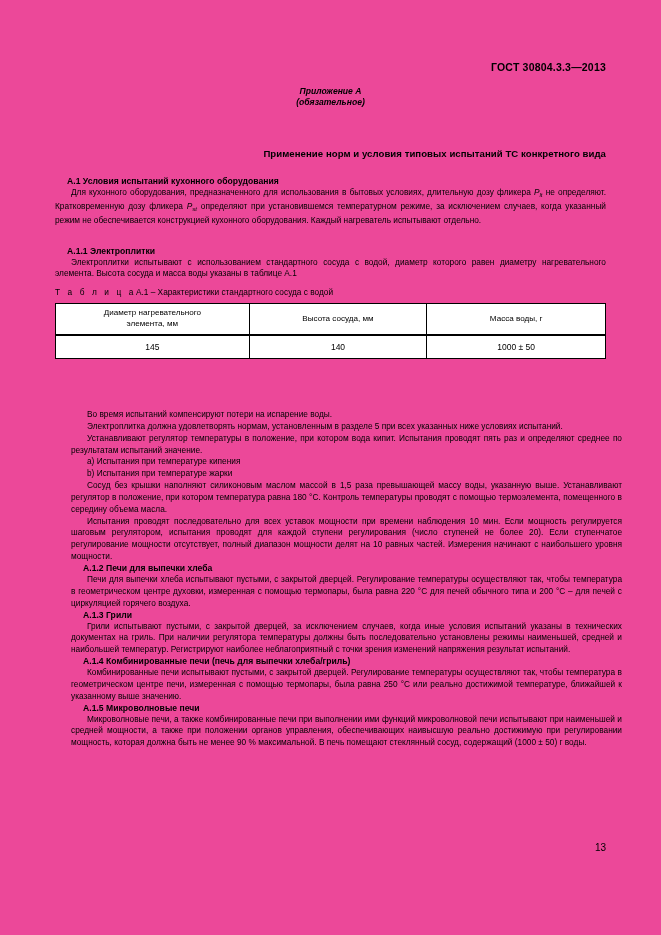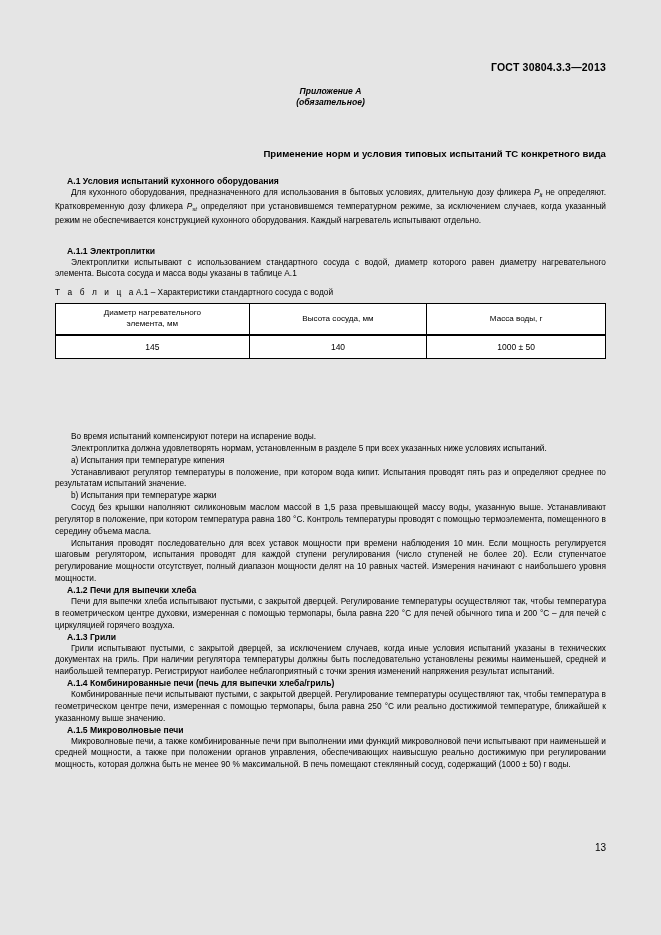--- a/index.html
+++ b/index.html
@@ -8,21 +8,21 @@
     background: #ffffff;
   }
   body {
     font-family: "Liberation Sans", sans-serif;
     color: #000000;
   }
   .page {
     position: relative;
     width: 661px;
     height: 935px;
-    background: #e5e5e5;
+    background: #ec4899;
     overflow: hidden;
     box-sizing: border-box;
   }
   .content {
     position: absolute;
     left: 55px;
     top: 0;
     width: 551px;
   }
 
@@ -193,25 +193,25 @@
       </thead>
       <tbody>
         <tr>
           <td>145</td>
           <td>140</td>
           <td>1000 ± 50</td>
         </tr>
       </tbody>
     </table>
 
-    <div class="body-flow" style="top:431px;">
+    <div class="body-flow" style="top:409px;margin-left:16px;">
       <p class="para">Во время испытаний компенсируют потери на испарение воды.</p>
       <p class="para">Электроплитка должна удовлетворять нормам, установленным в разделе 5 при всех указанных ниже условиях испытаний.</p>
+      <p class="para">Устанавливают регулятор температуры в положение, при котором вода кипит. Испытания проводят пять раз и определяют среднее по результатам испытаний значение.</p>
       <p class="para listitem">a) Испытания при температуре кипения</p>
-      <p class="para">Устанавливают регулятор температуры в положение, при котором вода кипит. Испытания проводят пять раз и определяют среднее по результатам испытаний значение.</p>
       <p class="para listitem">b) Испытания при температуре жарки</p>
       <p class="para">Сосуд без крышки наполняют силиконовым маслом массой в 1,5 раза превышающей массу воды, указанную выше. Устанавливают регулятор в положение, при котором температура равна 180 °С. Контроль температуры проводят с помощью термоэлемента, помещенного в середину объема масла.</p>
       <p class="para">Испытания проводят последовательно для всех уставок мощности при времени наблюдения 10 мин. Если мощность регулируется шаговым регулятором, испытания проводят для каждой ступени регулирования (число ступеней не более 20). Если ступенчатое регулирование мощности отсутствует, полный диапазон мощности делят на 10 равных частей. Измерения начинают с наибольшего уровня мощности.</p>
 
       <div class="h2">А.1.2 Печи для выпечки хлеба</div>
       <p class="para">Печи для выпечки хлеба испытывают пустыми, с закрытой дверцей. Регулирование температуры осуществляют так, чтобы температура в геометрическом центре духовки, измеренная с помощью термопары, была равна 220 °С для печей обычного типа и 200 °С – для печей с циркуляцией горячего воздуха.</p>
 
       <div class="h2">А.1.3 Грили</div>
       <p class="para">Грили испытывают пустыми, с закрытой дверцей, за исключением случаев, когда иные условия испытаний указаны в технических документах на гриль. При наличии регулятора температуры должны быть последовательно установлены режимы наименьшей, средней и наибольшей температур. Регистрируют наиболее неблагоприятный с точки зрения изменений напряжения результат испытаний.</p>
 

